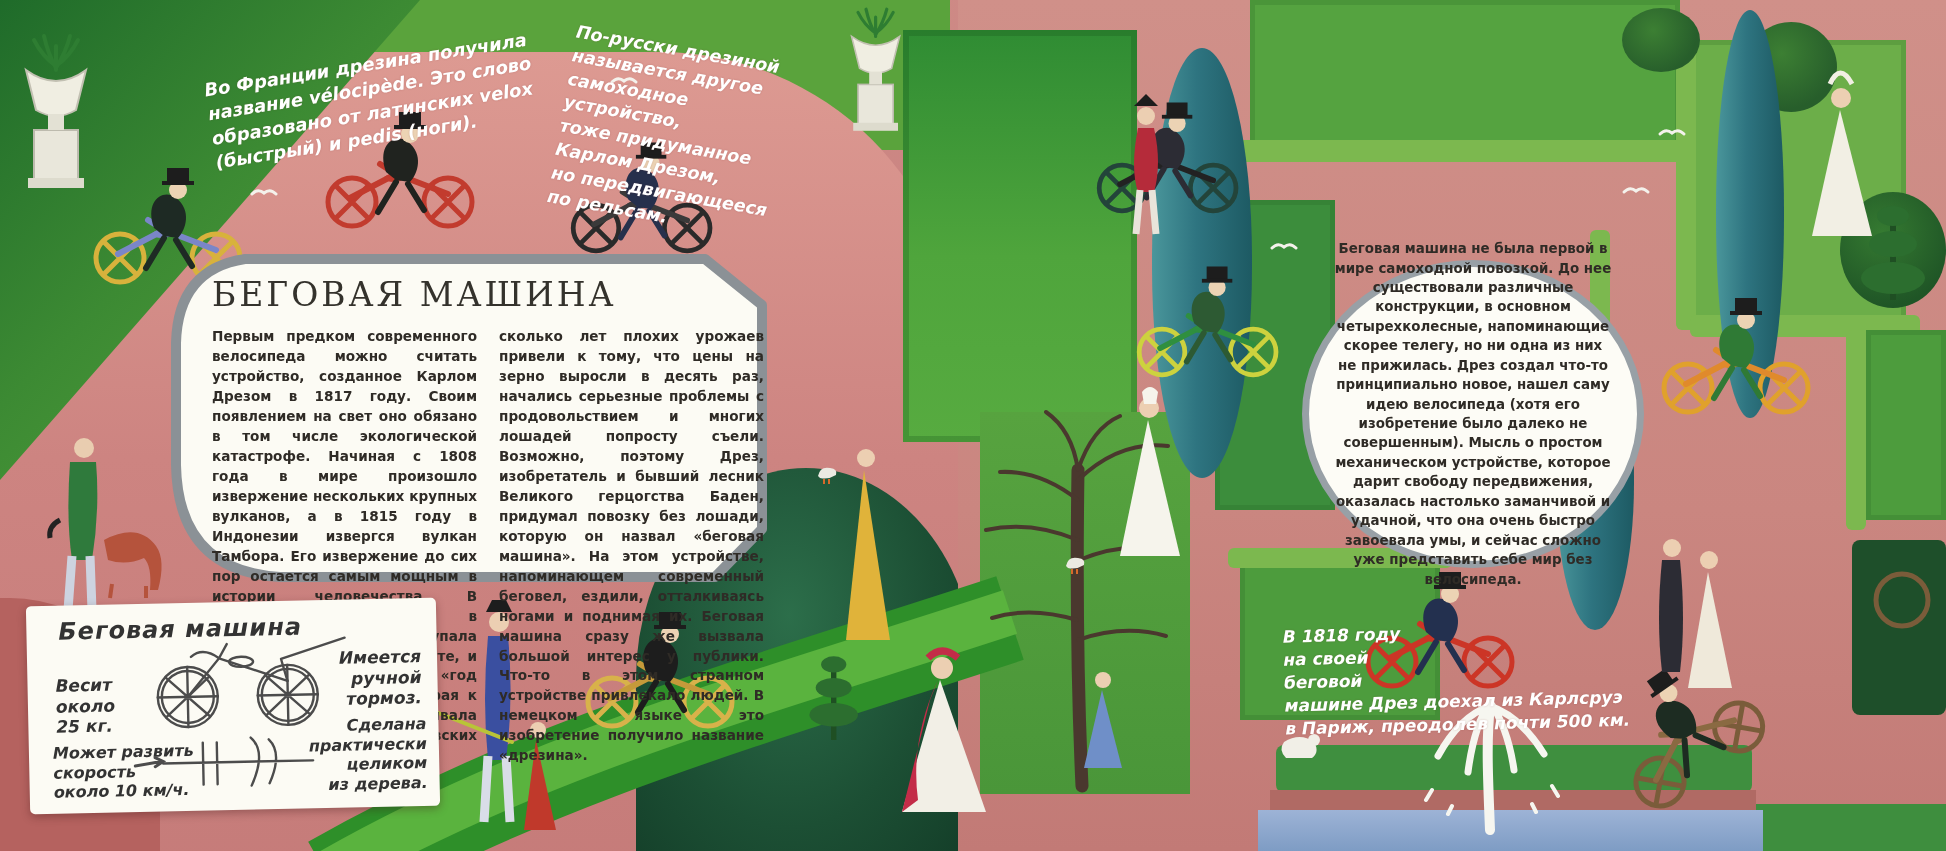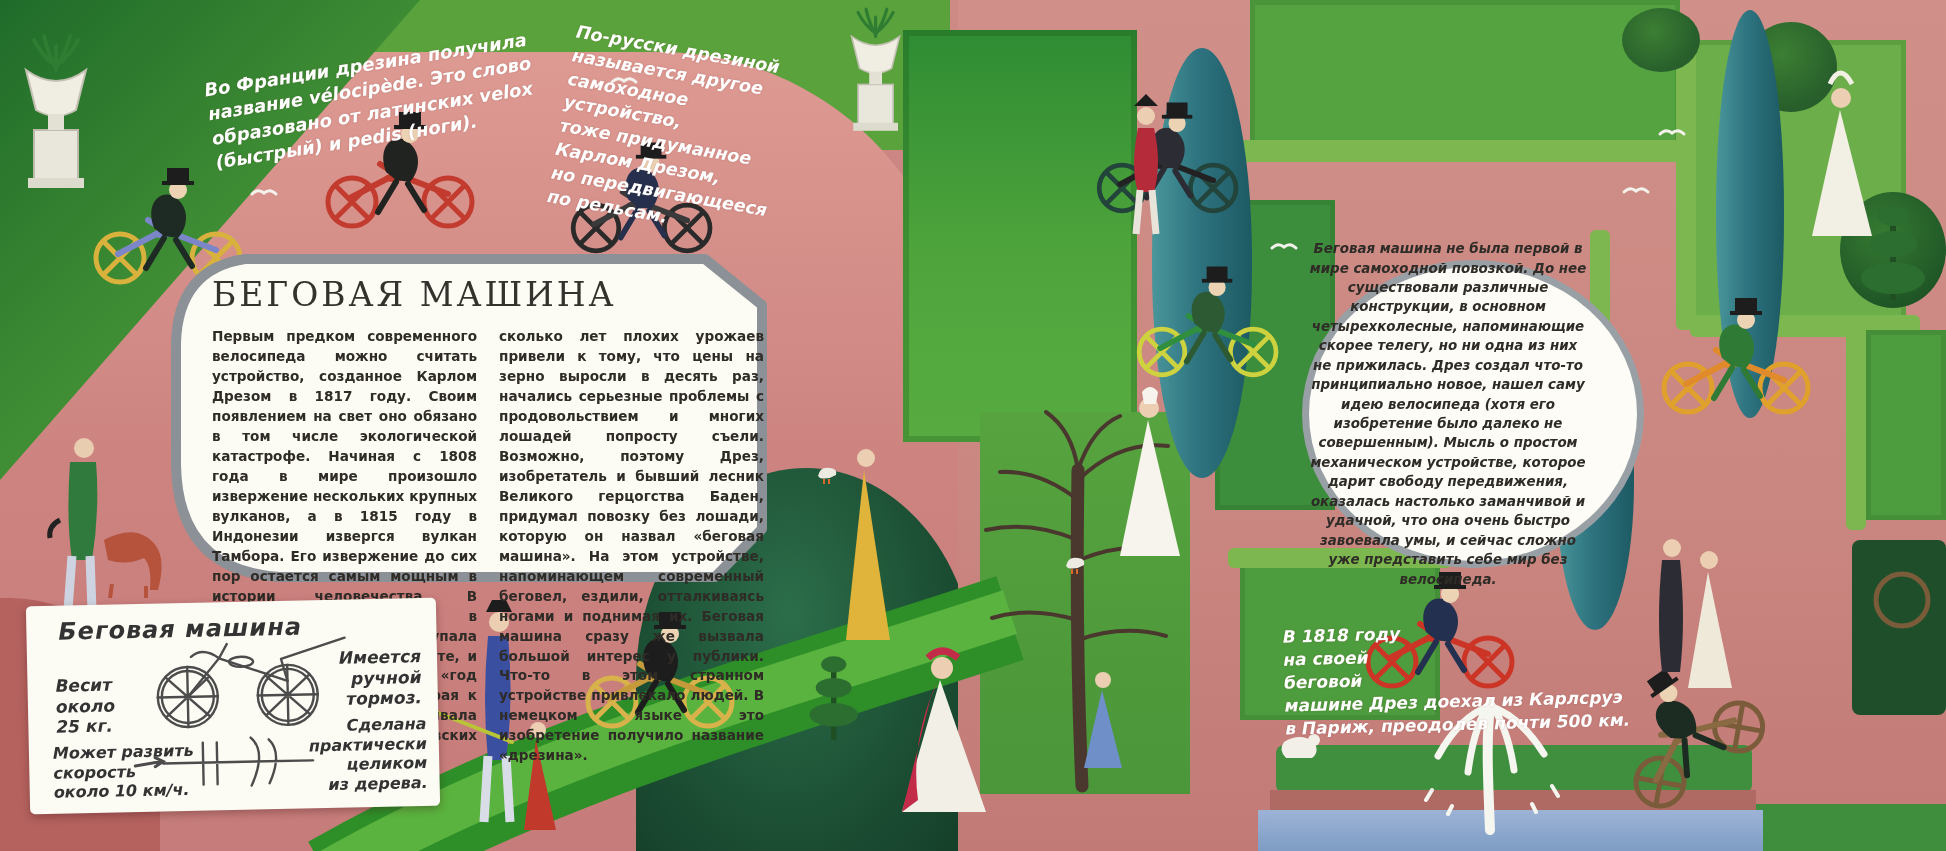--- a/index.html
+++ b/index.html
@@ -49,21 +49,21 @@
   .cols{display:flex;gap:22px;margin-top:13px;}
   .col{flex:1;font-size:13.6px;line-height:1.47;font-weight:bold;color:#2f2b26;
     text-align:justify;}
   .infobox{left:28px;top:602px;width:410px;height:208px;background:#fcfbf4;z-index:6;
     transform:rotate(-1.2deg);border-radius:5px;box-shadow:0 3px 8px rgba(60,20,20,.35);}
   .sketch-hand{font-style:italic;font-weight:bold;color:#333;white-space:pre-line;
     line-height:1.22;font-size:18px;}
   .infobox-title{left:32px;top:12px;font-size:24px;letter-spacing:1px;}
   .bubble{left:1302px;top:260px;width:342px;height:308px;border-radius:50%;
     background:#fdfcf6;border:7px solid #98a0a6;box-sizing:border-box;z-index:6;
-    display:flex;align-items:center;font-style:italic;}
+    display:flex;align-items:center;justify-content:center;}
   .bubble-text{width:278px;font-size:13.4px;line-height:1.45;font-weight:bold;
     color:#2f2b26;text-align:center;}
   .hand{font-style:italic;font-weight:bold;color:#fff;white-space:pre-line;
     line-height:1.36;z-index:7;text-shadow:0 0 2px rgba(120,40,40,.25);}
   .note1{left:208px;top:50px;width:360px;font-size:18px;transform:rotate(-9deg);}
   .note2{left:560px;top:40px;width:240px;font-size:17.5px;transform:rotate(10deg);}
   .note3{left:1284px;top:620px;width:430px;font-size:17px;transform:rotate(-1.5deg);}
   svg{display:block;}
   .overlay{left:0;top:0;z-index:4;pointer-events:none;}
 </style>

